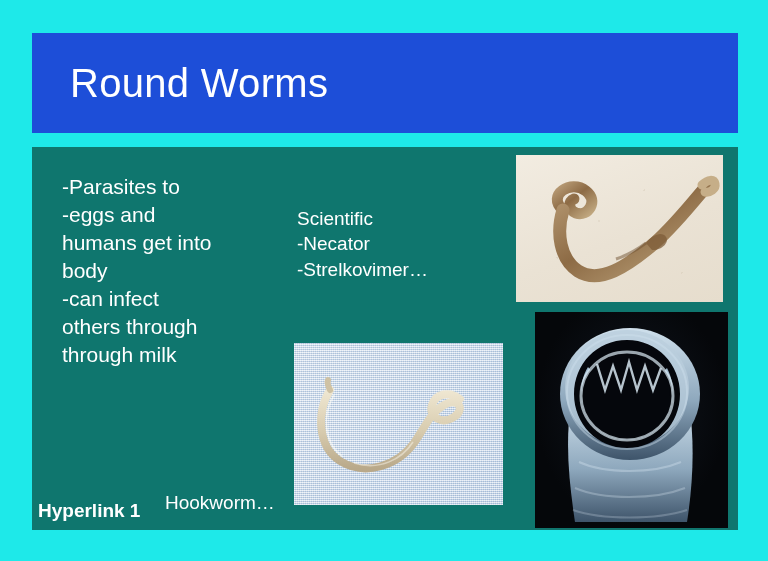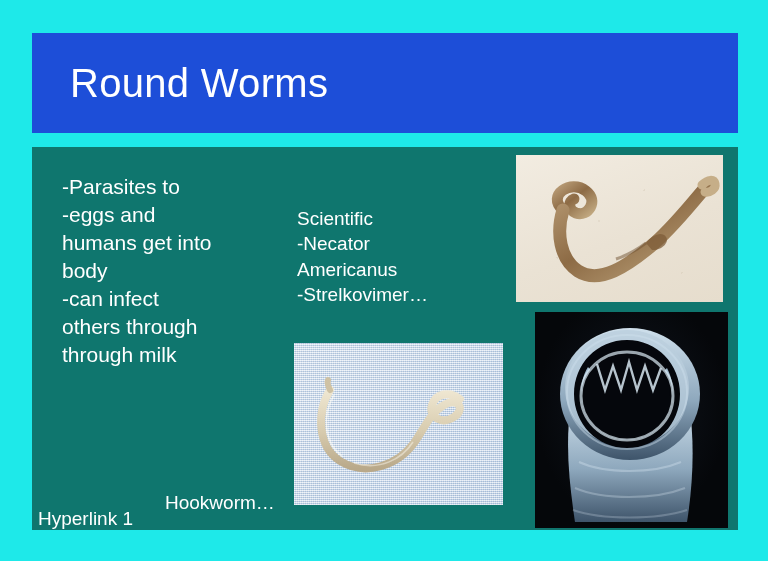--- a/index.html
+++ b/index.html
@@ -39,21 +39,21 @@
   }
   .col-left .ln, .col-mid .ln{display:block;white-space:nowrap;}
 
   .links{
     position:absolute;left:0;bottom:8px;width:100%;height:30px;
   }
   .link{
     position:absolute;color:#ffffff;font-size:19px;white-space:nowrap;
     text-decoration:none;
   }
-  .link-1{left:6px;top:16px;}
+  .link-1{left:6px;top:8px;font-weight:bold;}
   .link-2{left:133px;top:0;}
 
   
   .img-frame{position:absolute;overflow:hidden;}
 
   
   .img-hookworm{left:484px;top:8px;width:207px;height:147px;background:#efe8dc;}
   .cream-bg{position:absolute;inset:0;
     background:
       radial-gradient(circle at 20% 70%, rgba(190,175,150,.25) 0 1px, transparent 1px),
@@ -96,21 +96,20 @@
       <span class="ln">humans get into</span>
       <span class="ln">body</span>
       <span class="ln">-can infect</span>
       <span class="ln">others through</span>
       <span class="ln">through milk</span>
     </div>
 
     <div class="col-mid">
       <span class="ln">Scientific</span>
       <span class="ln">-Necator</span>
-      <span class="ln">Americanus</span>
       <span class="ln">-Strelkovimer…</span>
     </div>
 
     <div class="img-frame img-hookworm">
       <div class="cream-bg"></div>
       <svg class="worm-svg" viewBox="0 0 207 147" preserveAspectRatio="none">
         <defs>
           <linearGradient id="wg1" x1="0" y1="0" x2="1" y2="1">
             <stop offset="0%" stop-color="#b79a74"></stop>
             <stop offset="45%" stop-color="#8d6b45"></stop>

